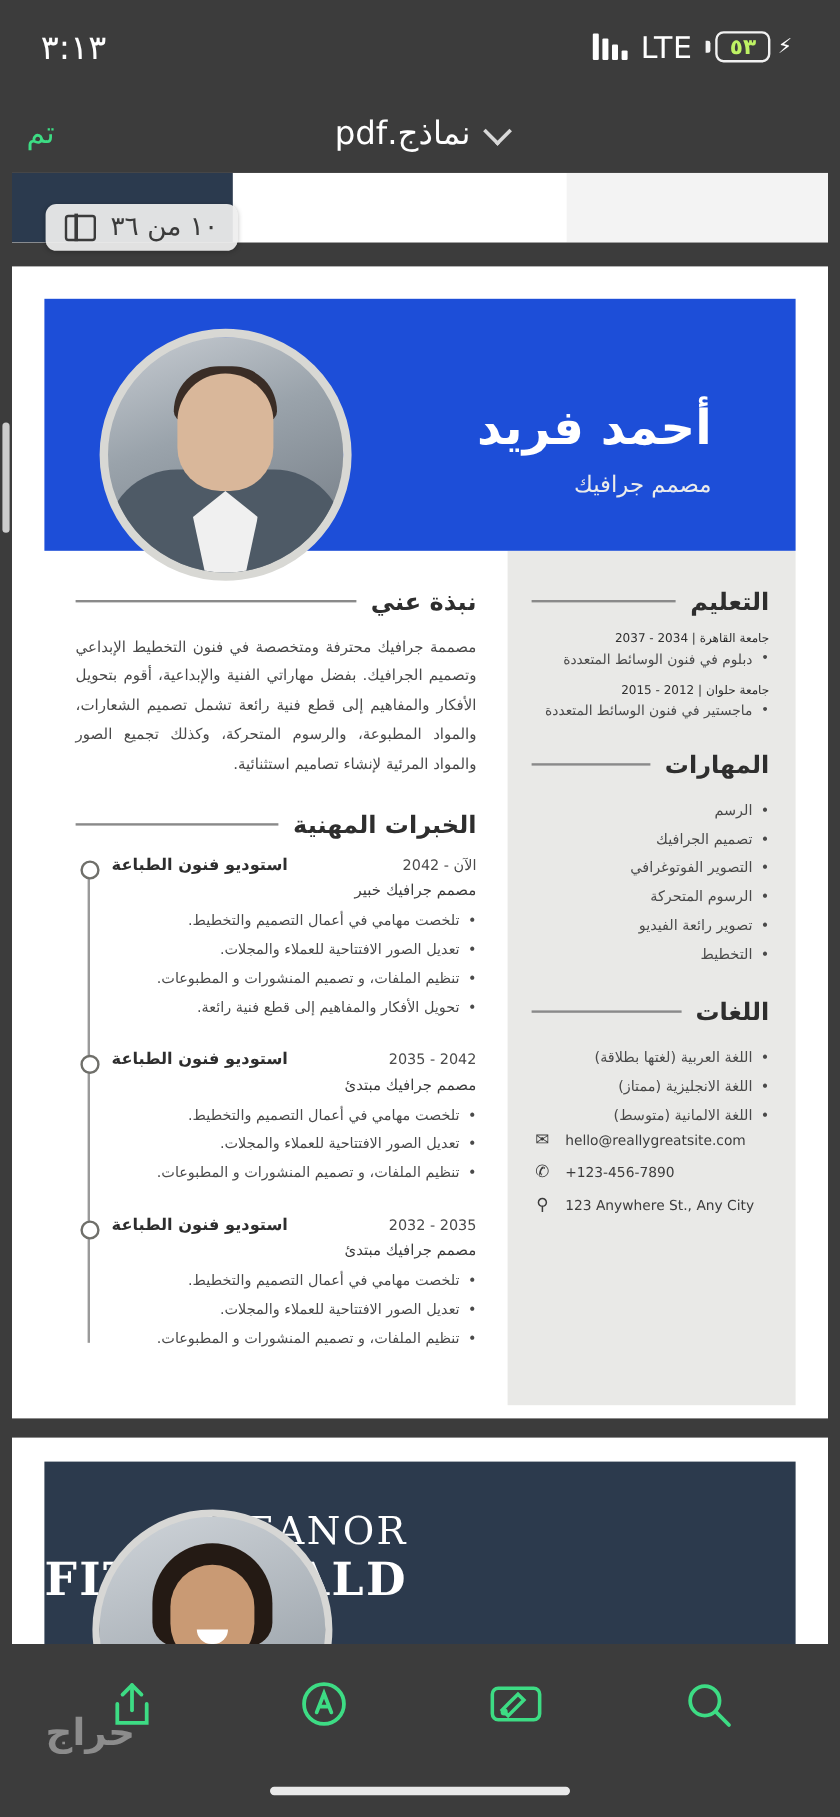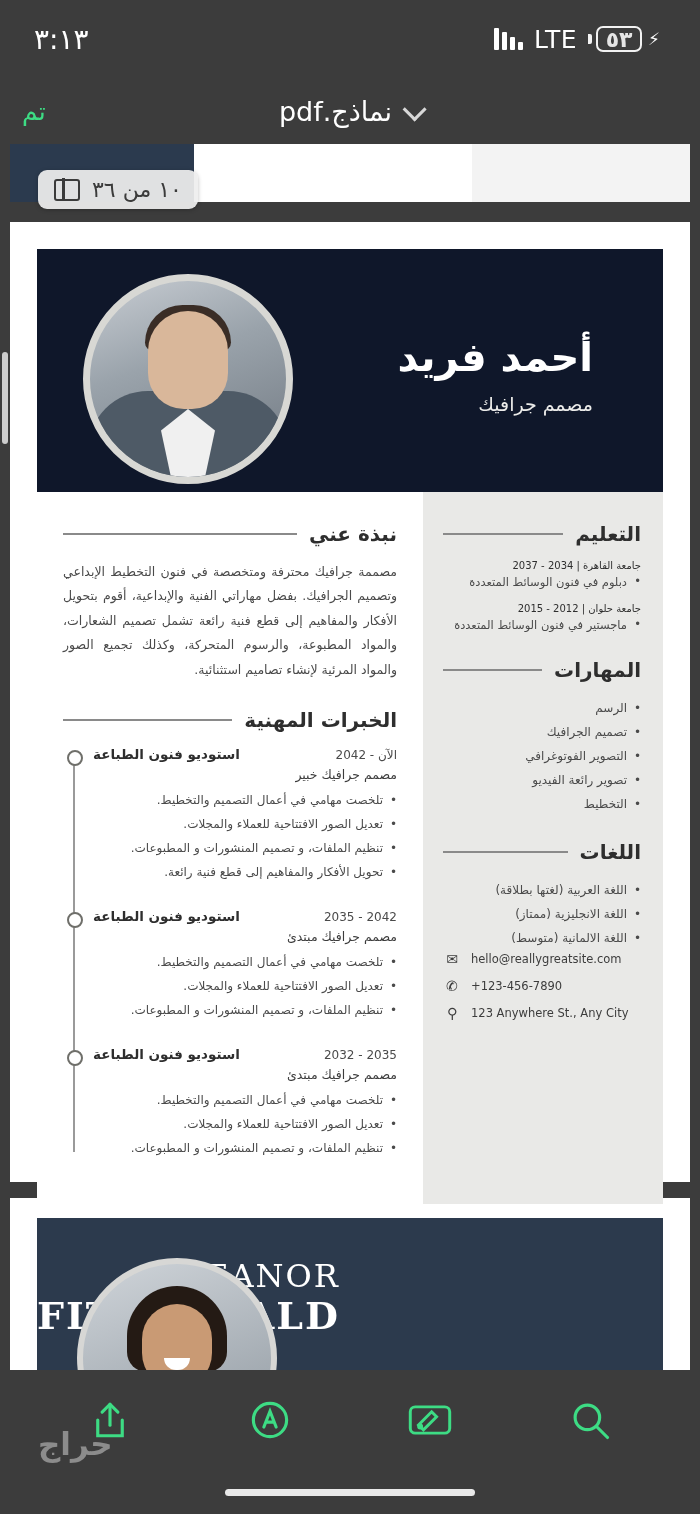--- a/index.html
+++ b/index.html
@@ -29,21 +29,21 @@
     display: flex; align-items: center; gap: 4px;
   }
   .batt-body {
     position: relative;
     width: 46px; height: 26px;
     border: 2px solid #f2f2f2;
     border-radius: 7px;
     display: flex; align-items: center; justify-content: center;
   }
   .batt-body .num {
-    font-size: 22px; font-weight: 700; color: #e5e5e5; letter-spacing: 0; text-align: center;
+    font-size: 18px; font-weight: 700; color: #bef264; letter-spacing: 0; text-align: center;
   }
   .batt-cap {
     width: 4px; height: 10px; background: #f2f2f2; border-radius: 0 2px 2px 0;
   }
   .batt-bolt { font-size: 17px; color:#fff; margin-left:2px;}
   .lte { font-size: 25px; font-weight: 500; letter-spacing: 0.5px; color: #ffffff; }
   .bars { display: flex; align-items: flex-end; gap: 3px; height: 22px; }
   .bars i { display: block; width: 5px; background: #ffffff; border-radius: 1px; }
   .bars i:nth-child(1) { height: 8px; }
   .bars i:nth-child(2) { height: 13px; }
@@ -120,22 +120,22 @@
     padding: 27px;
     height: 960px;
   }
   .cv {
     width: 100%; height: 100%;
     display: flex; flex-direction: column;
     background: #ffffff;
     position: relative;
   }
   .cv-header {
-    height: 243px;
-    background: #0f172a;
+    height: 210px;
+    background: #1d4ed8;
     display: flex; align-items: center;
     position: relative;
     flex-shrink: 0;
   }
   .cv-name-block {
     position: absolute; right: 70px; top: 86px;
     text-align: right; color: #ffffff;
   }
   .cv-name {
     font-size: 40px; font-weight: 700; letter-spacing: 1px; line-height: 1.1;
@@ -383,20 +383,21 @@
             </div>
 
             <div class="sec-title-row" style="margin-top:26px">
               <span class="sec-title">المهارات</span>
               <span class="sec-rule"></span>
             </div>
             <ul class="dots">
               <li>الرسم</li>
               <li>تصميم الجرافيك</li>
               <li>التصوير الفوتوغرافي</li>
+              <li>الرسوم المتحركة</li>
               <li>تصوير رائعة الفيديو</li>
               <li>التخطيط</li>
             </ul>
 
             <div class="sec-title-row" style="margin-top:24px">
               <span class="sec-title">اللغات</span>
               <span class="sec-rule"></span>
             </div>
             <ul class="dots">
               <li>اللغة العربية  (لغتها بطلاقة)</li>

